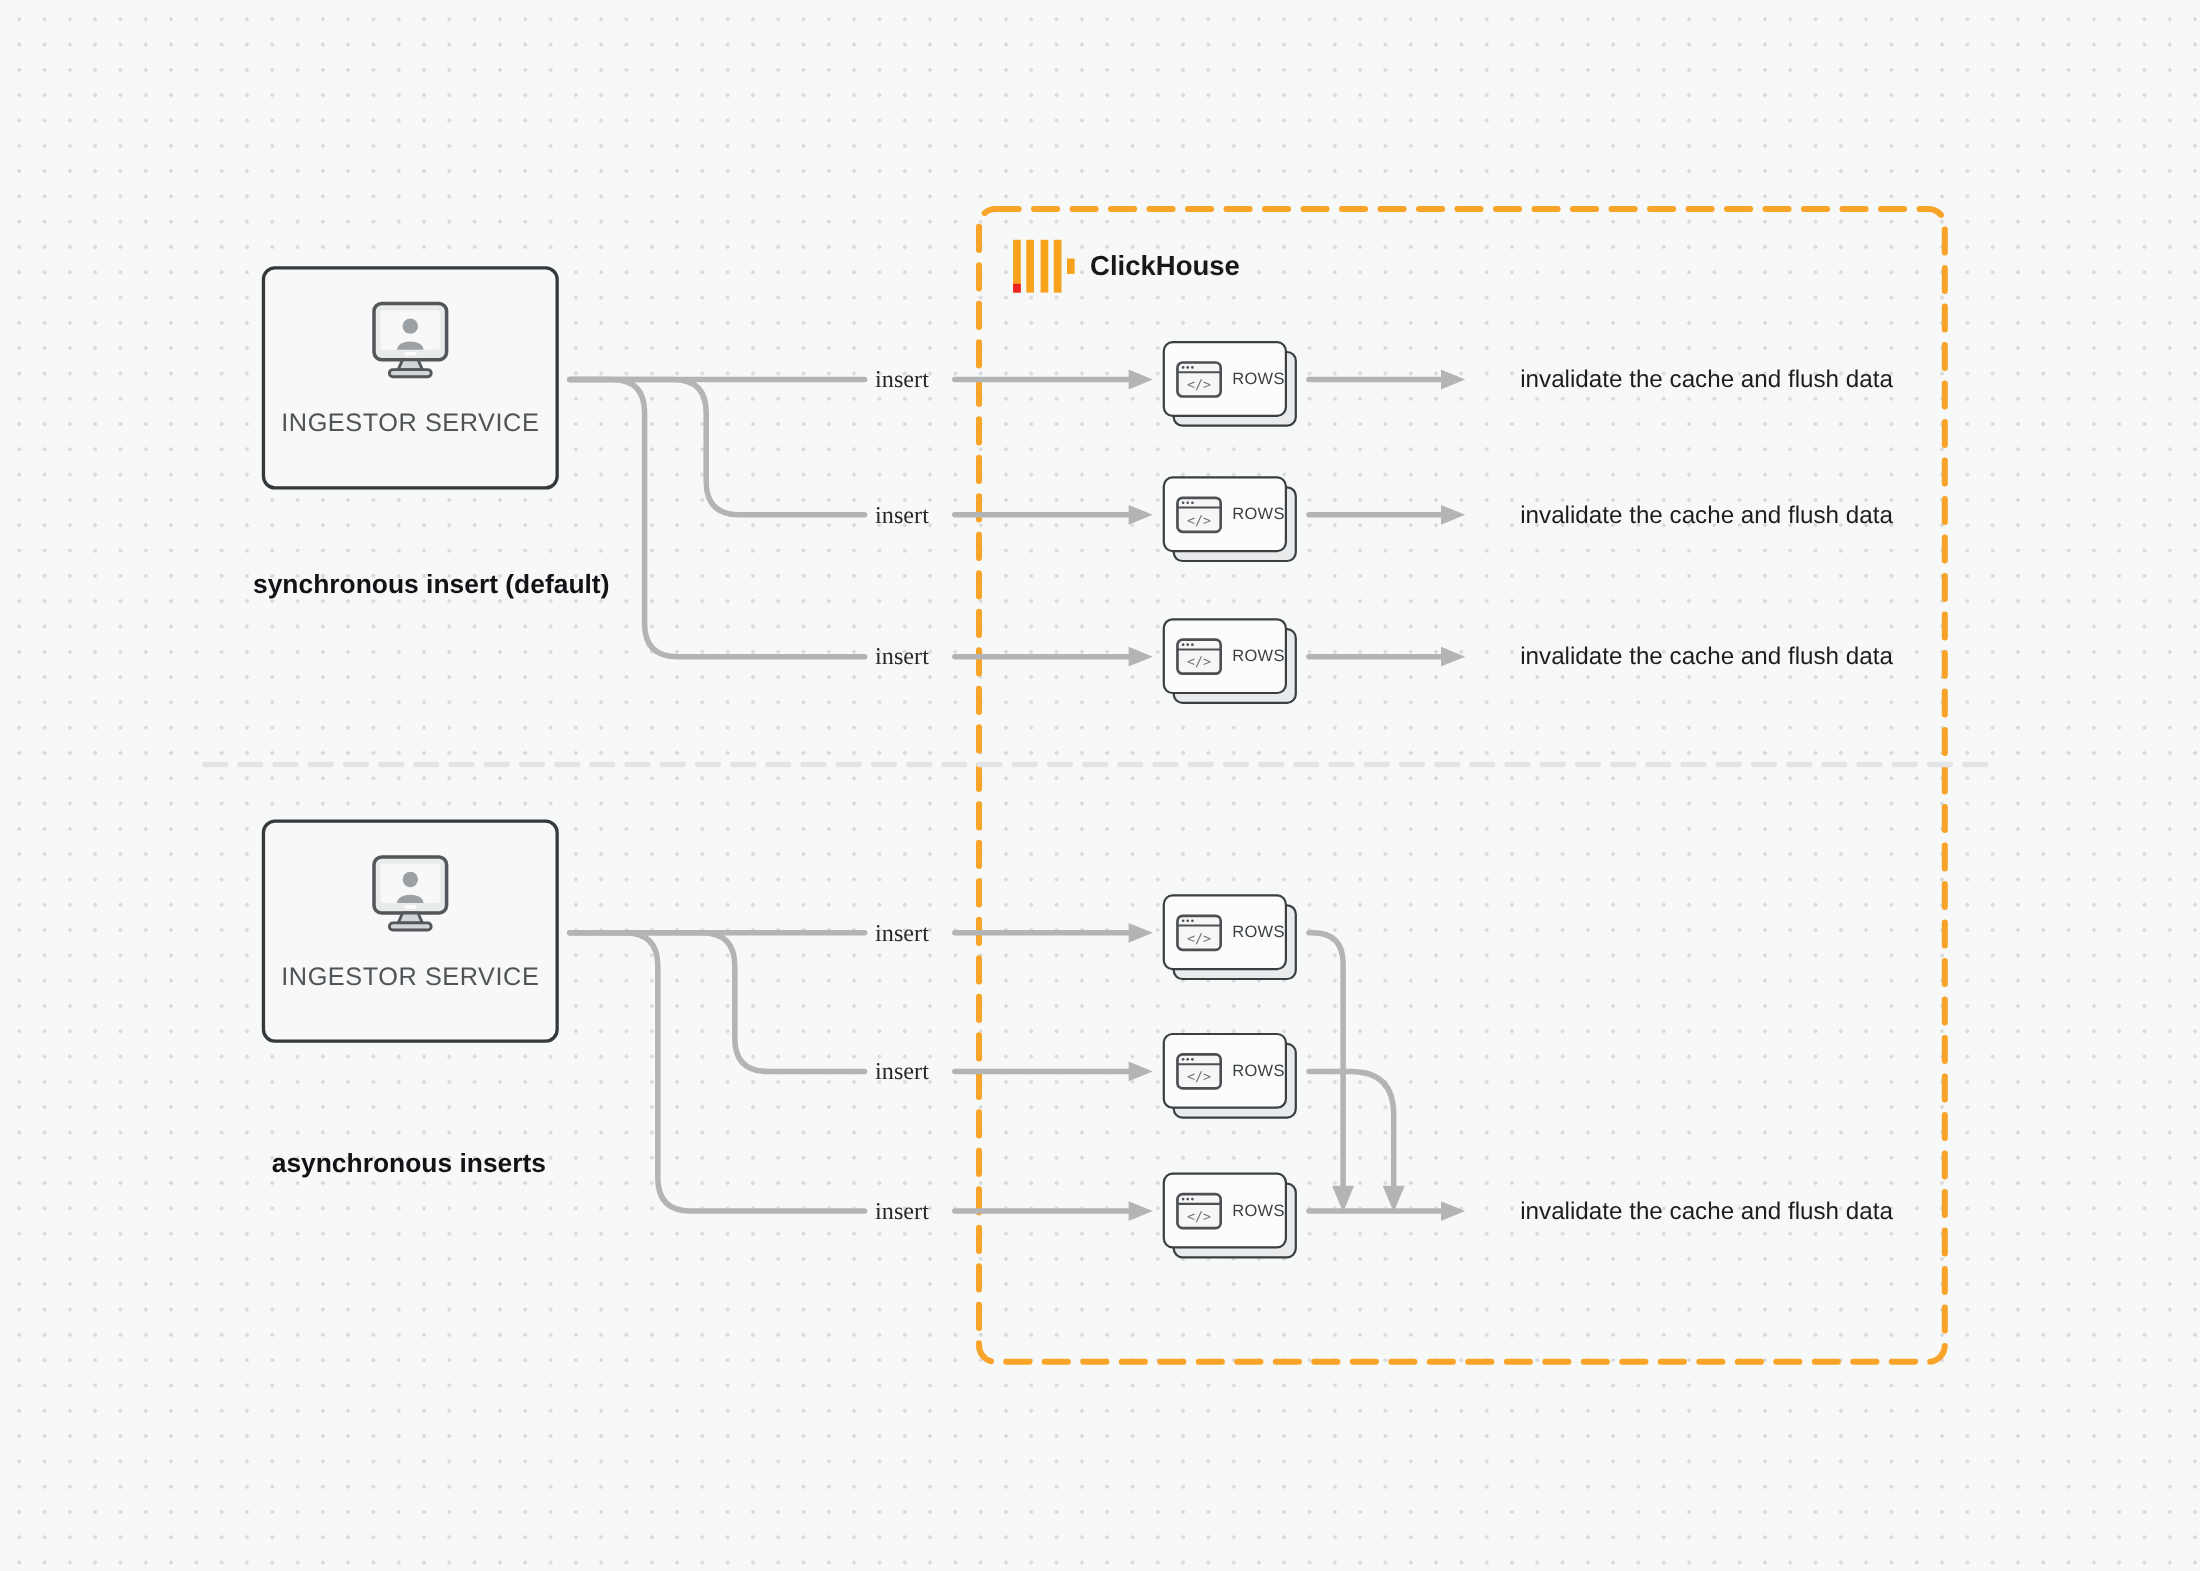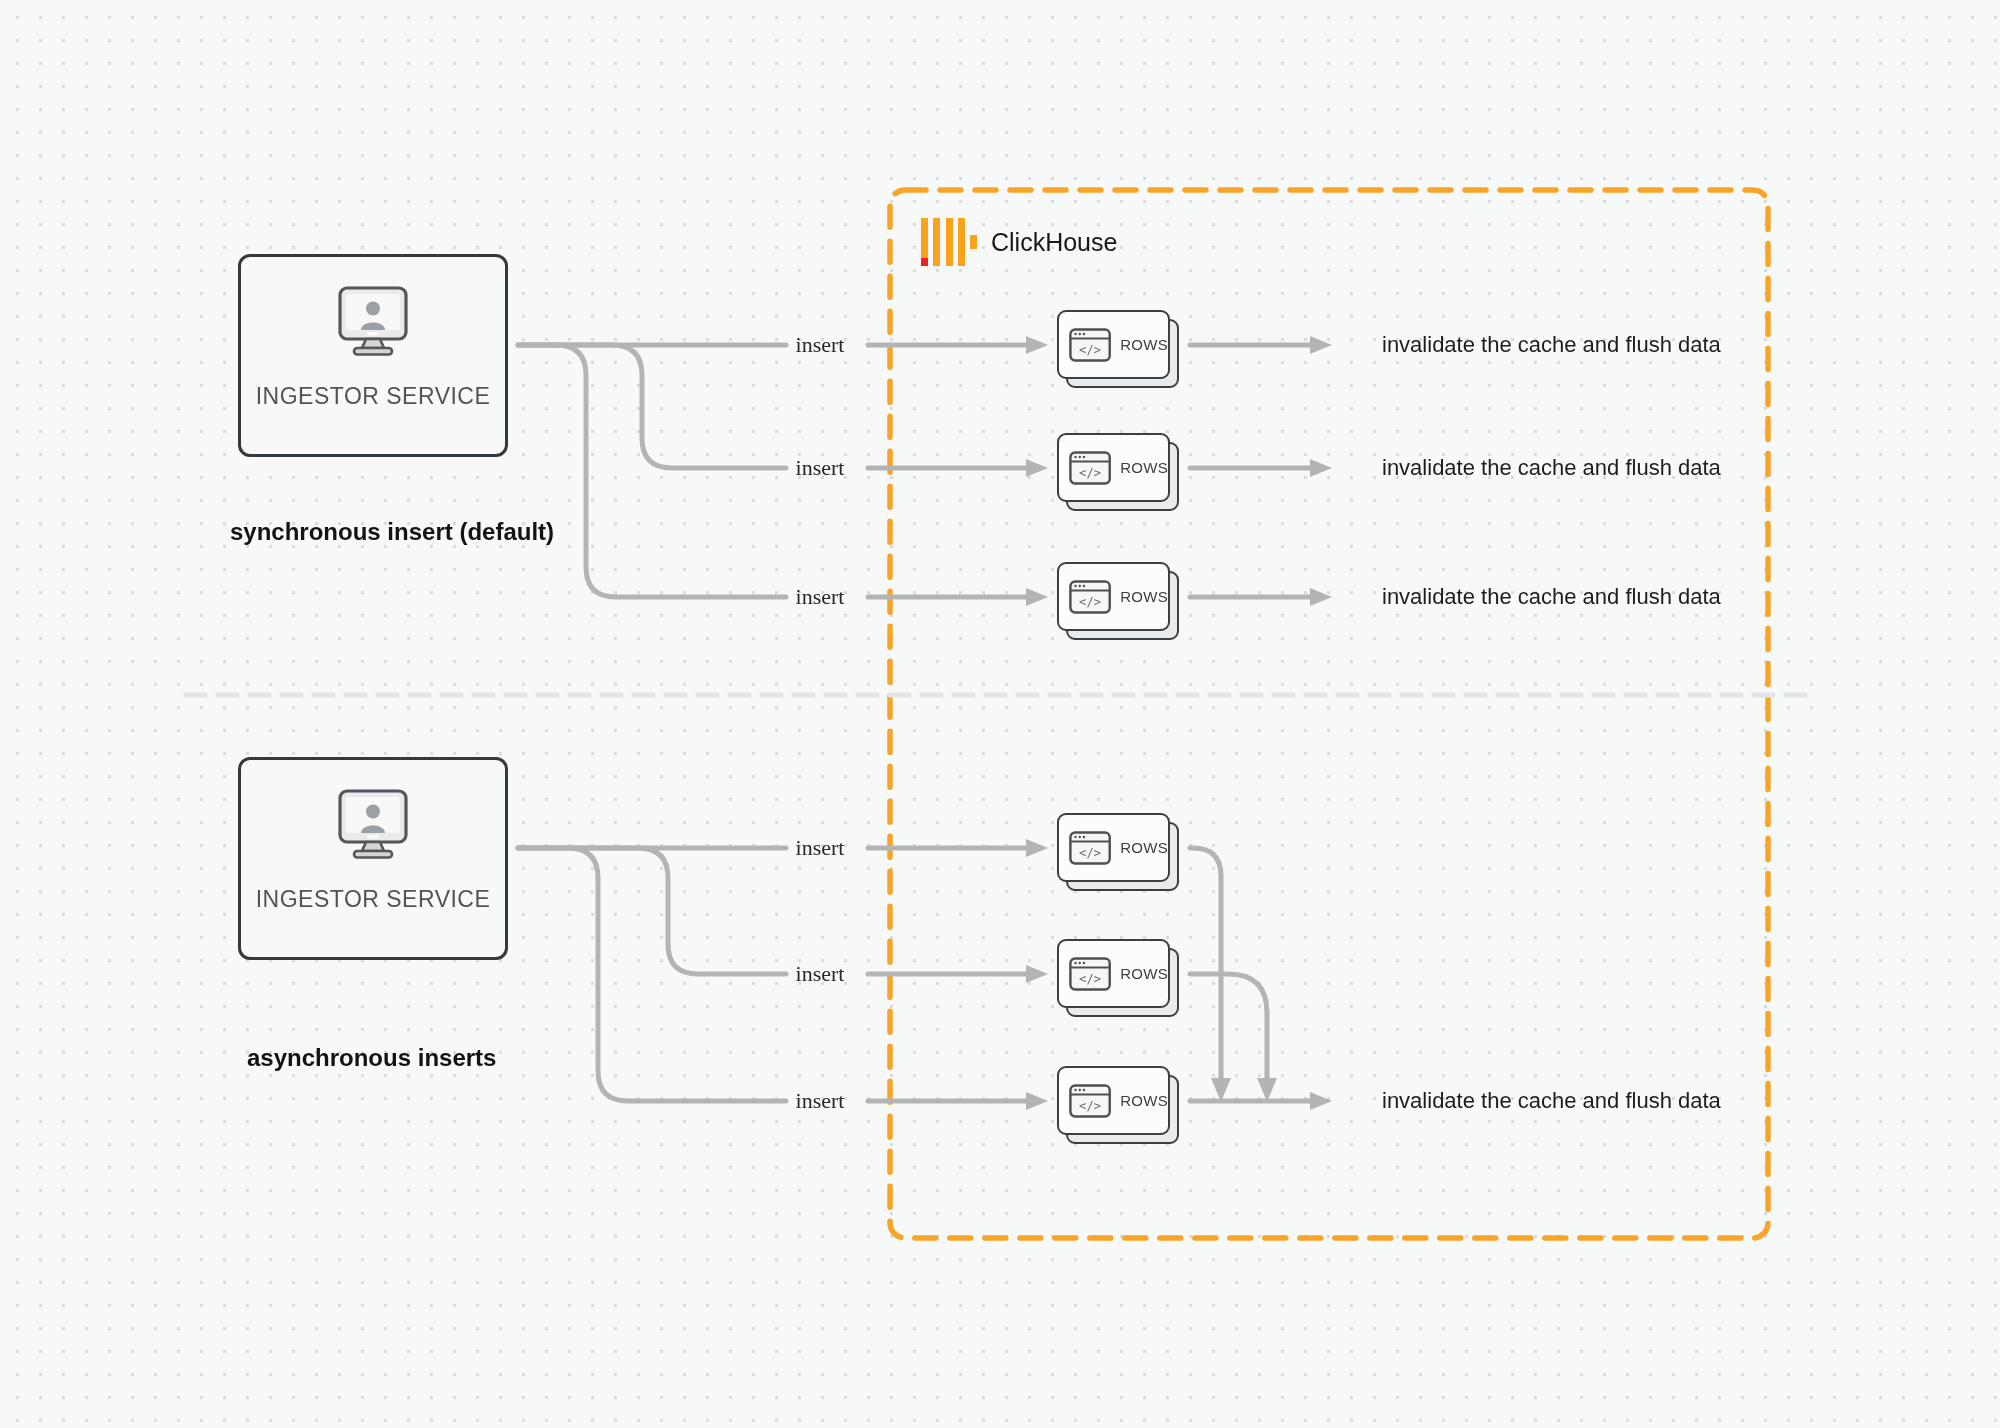--- a/index.html
+++ b/index.html
@@ -9,42 +9,42 @@
     background-image:radial-gradient(circle,#d9dadc 1.6px,transparent 1.9px);
     background-size:23px 23px;
     background-position:6px 6px;
     font-family:"Liberation Sans",sans-serif;
   }
   svg.layer{position:absolute;left:0;top:0;}
 
   .ingestor{
     position:absolute;width:270px;height:203px;box-sizing:border-box;
     background:#f7f8f7;border:3.5px solid #34393d;border-radius:12px;
-    display:flex;flex-direction:column;align-items:center;padding-top:28px;margin-top:12px;
+    display:flex;flex-direction:column;align-items:center;padding-top:28px;
   }
   .ingestor-label{margin-top:14px;font-size:23px;color:#4f5458;letter-spacing:.5px;}
 
   .caption{position:absolute;font-weight:700;font-size:24px;color:#121316;white-space:nowrap;}
 
   .insert-label{position:absolute;transform:translate(-50%,-50%);font-size:22px;color:#27282a;white-space:nowrap;font-family:Liberation Serif, serif;}
   .result-label{position:absolute;transform:translateY(-50%);font-size:22px;color:#1c1d1f;white-space:nowrap;margin-left:26px;}
 
   .card{position:absolute;width:122px;height:78px;}
   .card-back{position:absolute;left:9px;top:9px;width:113px;height:69px;box-sizing:border-box;
     background:#e9eaeb;border:2.5px solid #3a3f43;border-radius:9px;}
   .card-front{position:absolute;left:0;top:0;width:113px;height:69px;box-sizing:border-box;
     background:#fcfcfc;border:2.5px solid #3a3f43;border-radius:9px;
     display:flex;align-items:center;padding-left:10px;gap:9px;}
   .rows-label{font-size:15px;font-weight:500;color:#3a3f43;letter-spacing:.3px;}
 
   .ch-logo{position:absolute;left:921px;top:218px;width:58px;height:48px;}
   .ch-bar{position:absolute;top:0;width:7px;height:48px;background:#f9a21b;}
   .ch-red{position:absolute;left:0;top:40px;width:7px;height:8px;background:#ed2224;}
   .ch-short{position:absolute;left:49px;top:17px;width:7px;height:14px;background:#f9a21b;}
-  .ch-label{position:absolute;left:991px;top:228px;font-size:25px;font-weight:400;color:#17181a;}
+  .ch-label{position:absolute;left:991px;top:228px;font-size:25px;font-weight:700;color:#17181a;}
 </style>
 </head>
 <body>
 
 <div class="stage">
 
   <svg class="layer" width="2000" height="1428" viewBox="0 0 2000 1428">
 
     <rect x="890" y="190" width="878" height="1048" rx="15" fill="none" stroke="#f7a428" stroke-width="5.5" stroke-dasharray="21 14" stroke-linecap="round"></rect>
 

